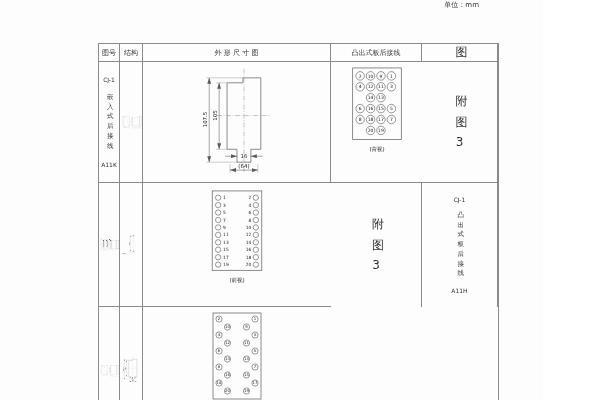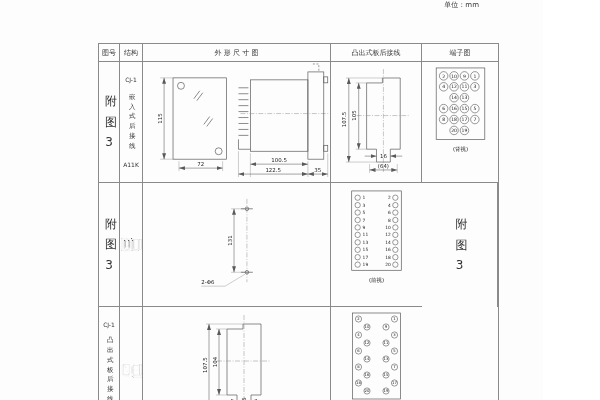--- a/index.html
+++ b/index.html
@@ -37,21 +37,20 @@
 <div class="stage">
 
   <div class="unit">单位：mm</div>
 
   <div class="tbl">
 
     <div class="cell hd">图号</div>
     <div class="cell hd">结构</div>
     <div class="cell hd">外 形 尺 寸 图</div>
     <div class="cell hd">凸出式板后接线</div>
-    <div class="cell hd lastcol">端子图</div>
 
     <div class="cell figcell">
       <div class="figtxt">附图3</div>
     </div>
     <div class="cell structcell">
       <div class="model">CJ-1</div>
       <div class="desc">嵌入式后接线</div>
       <div class="code">A11K</div>
     </div>
 

